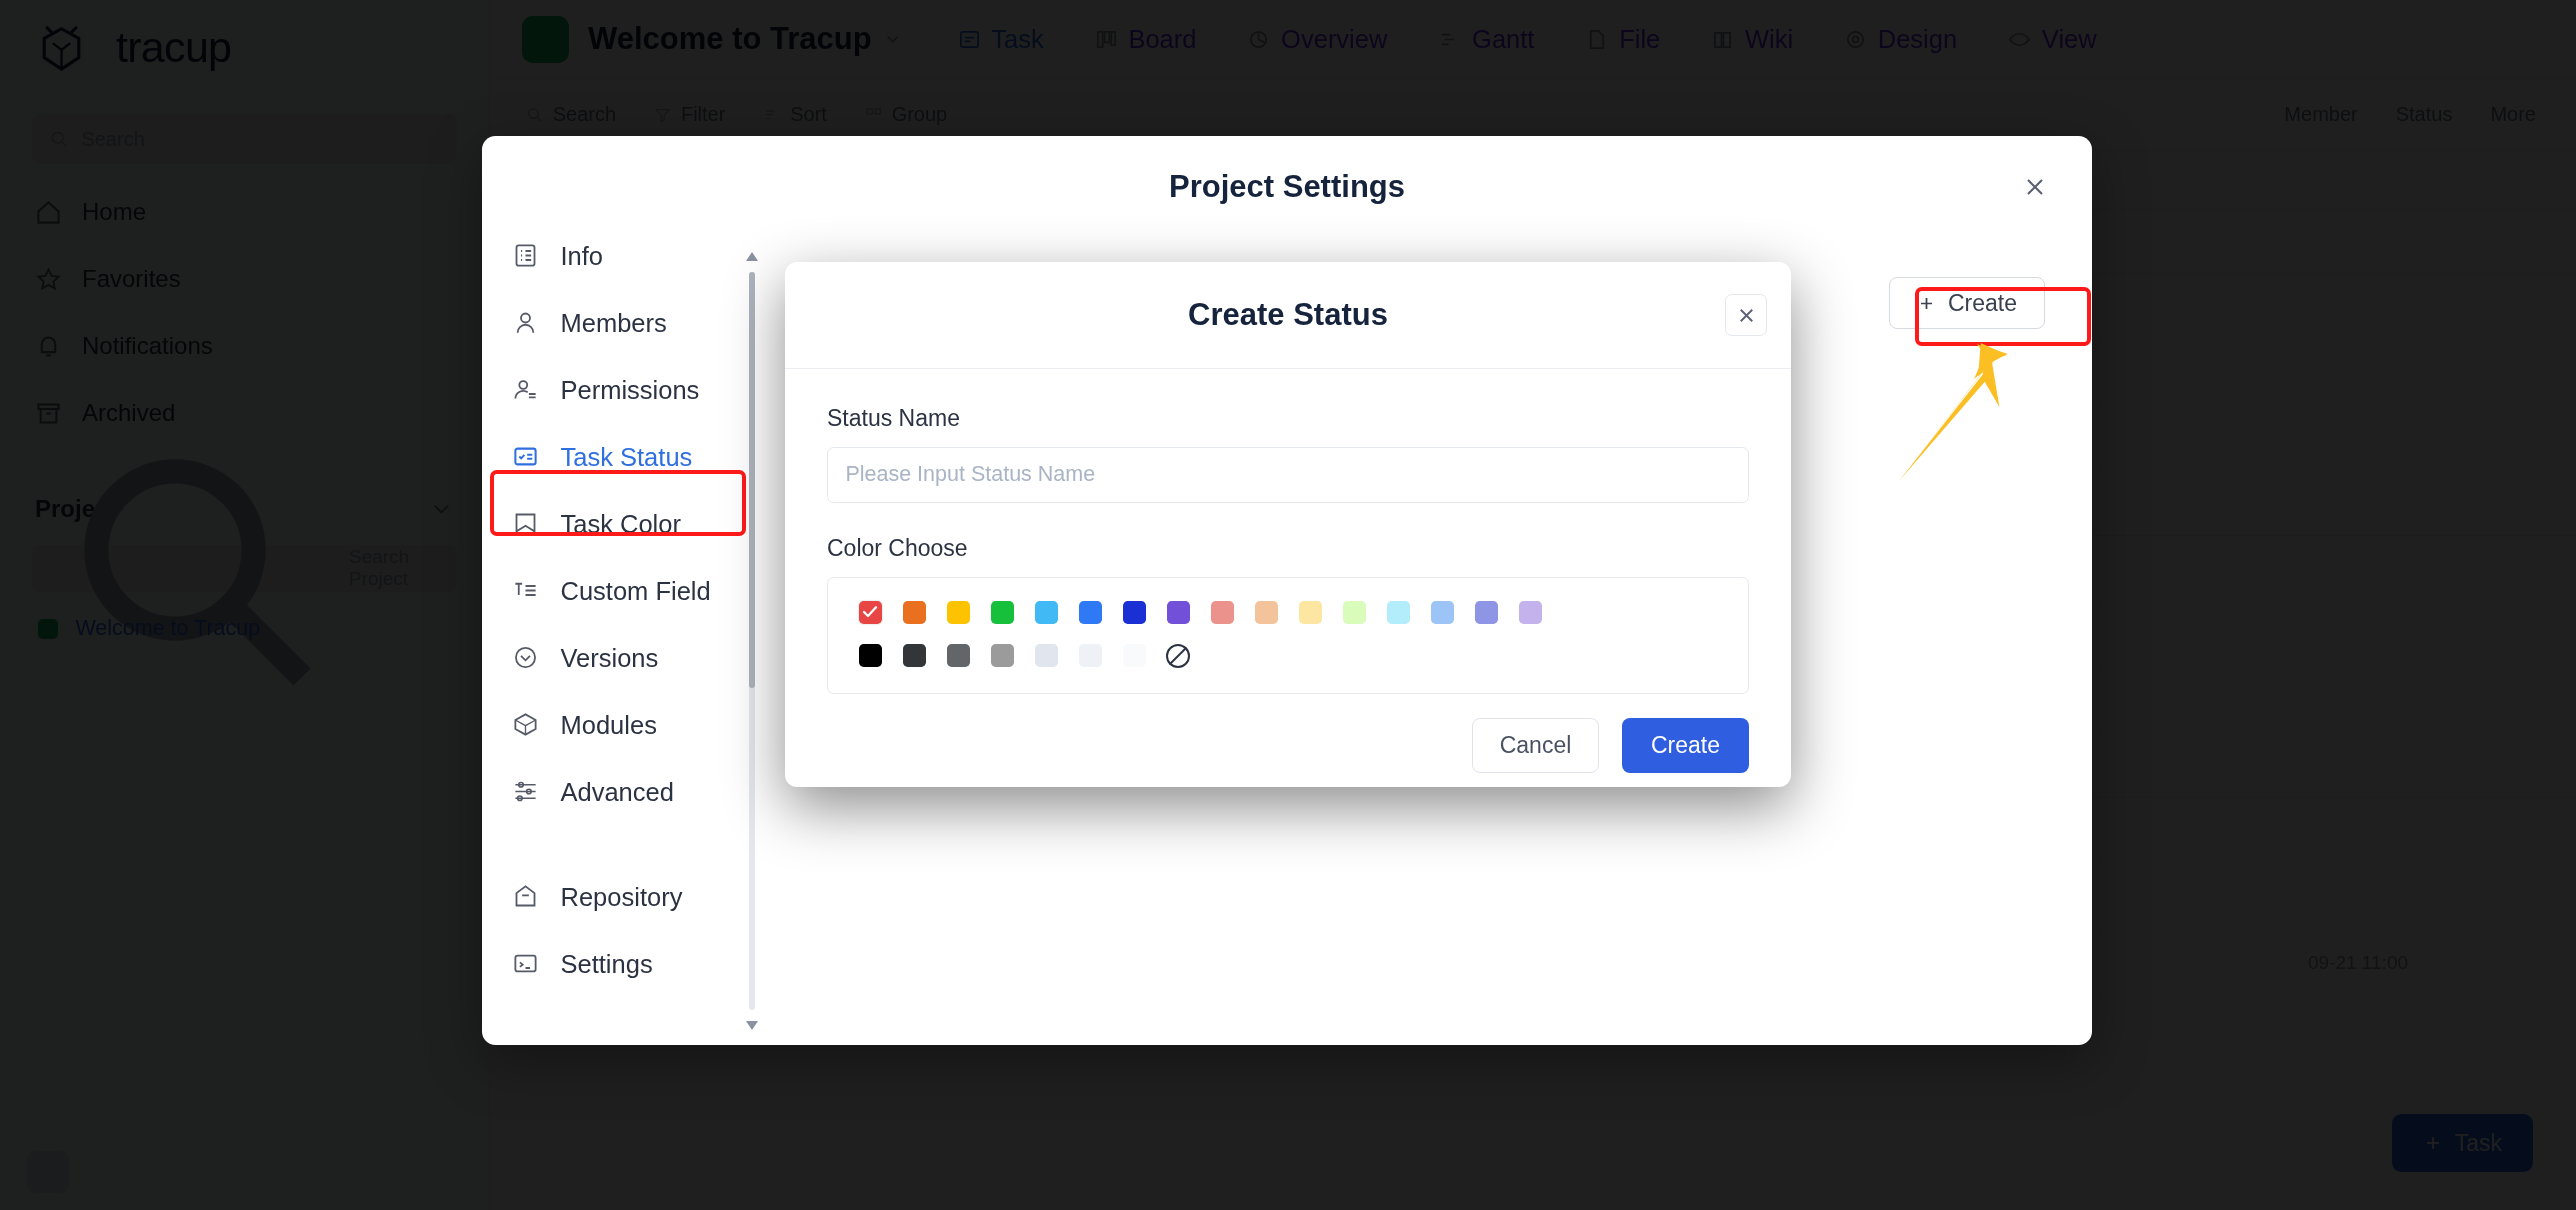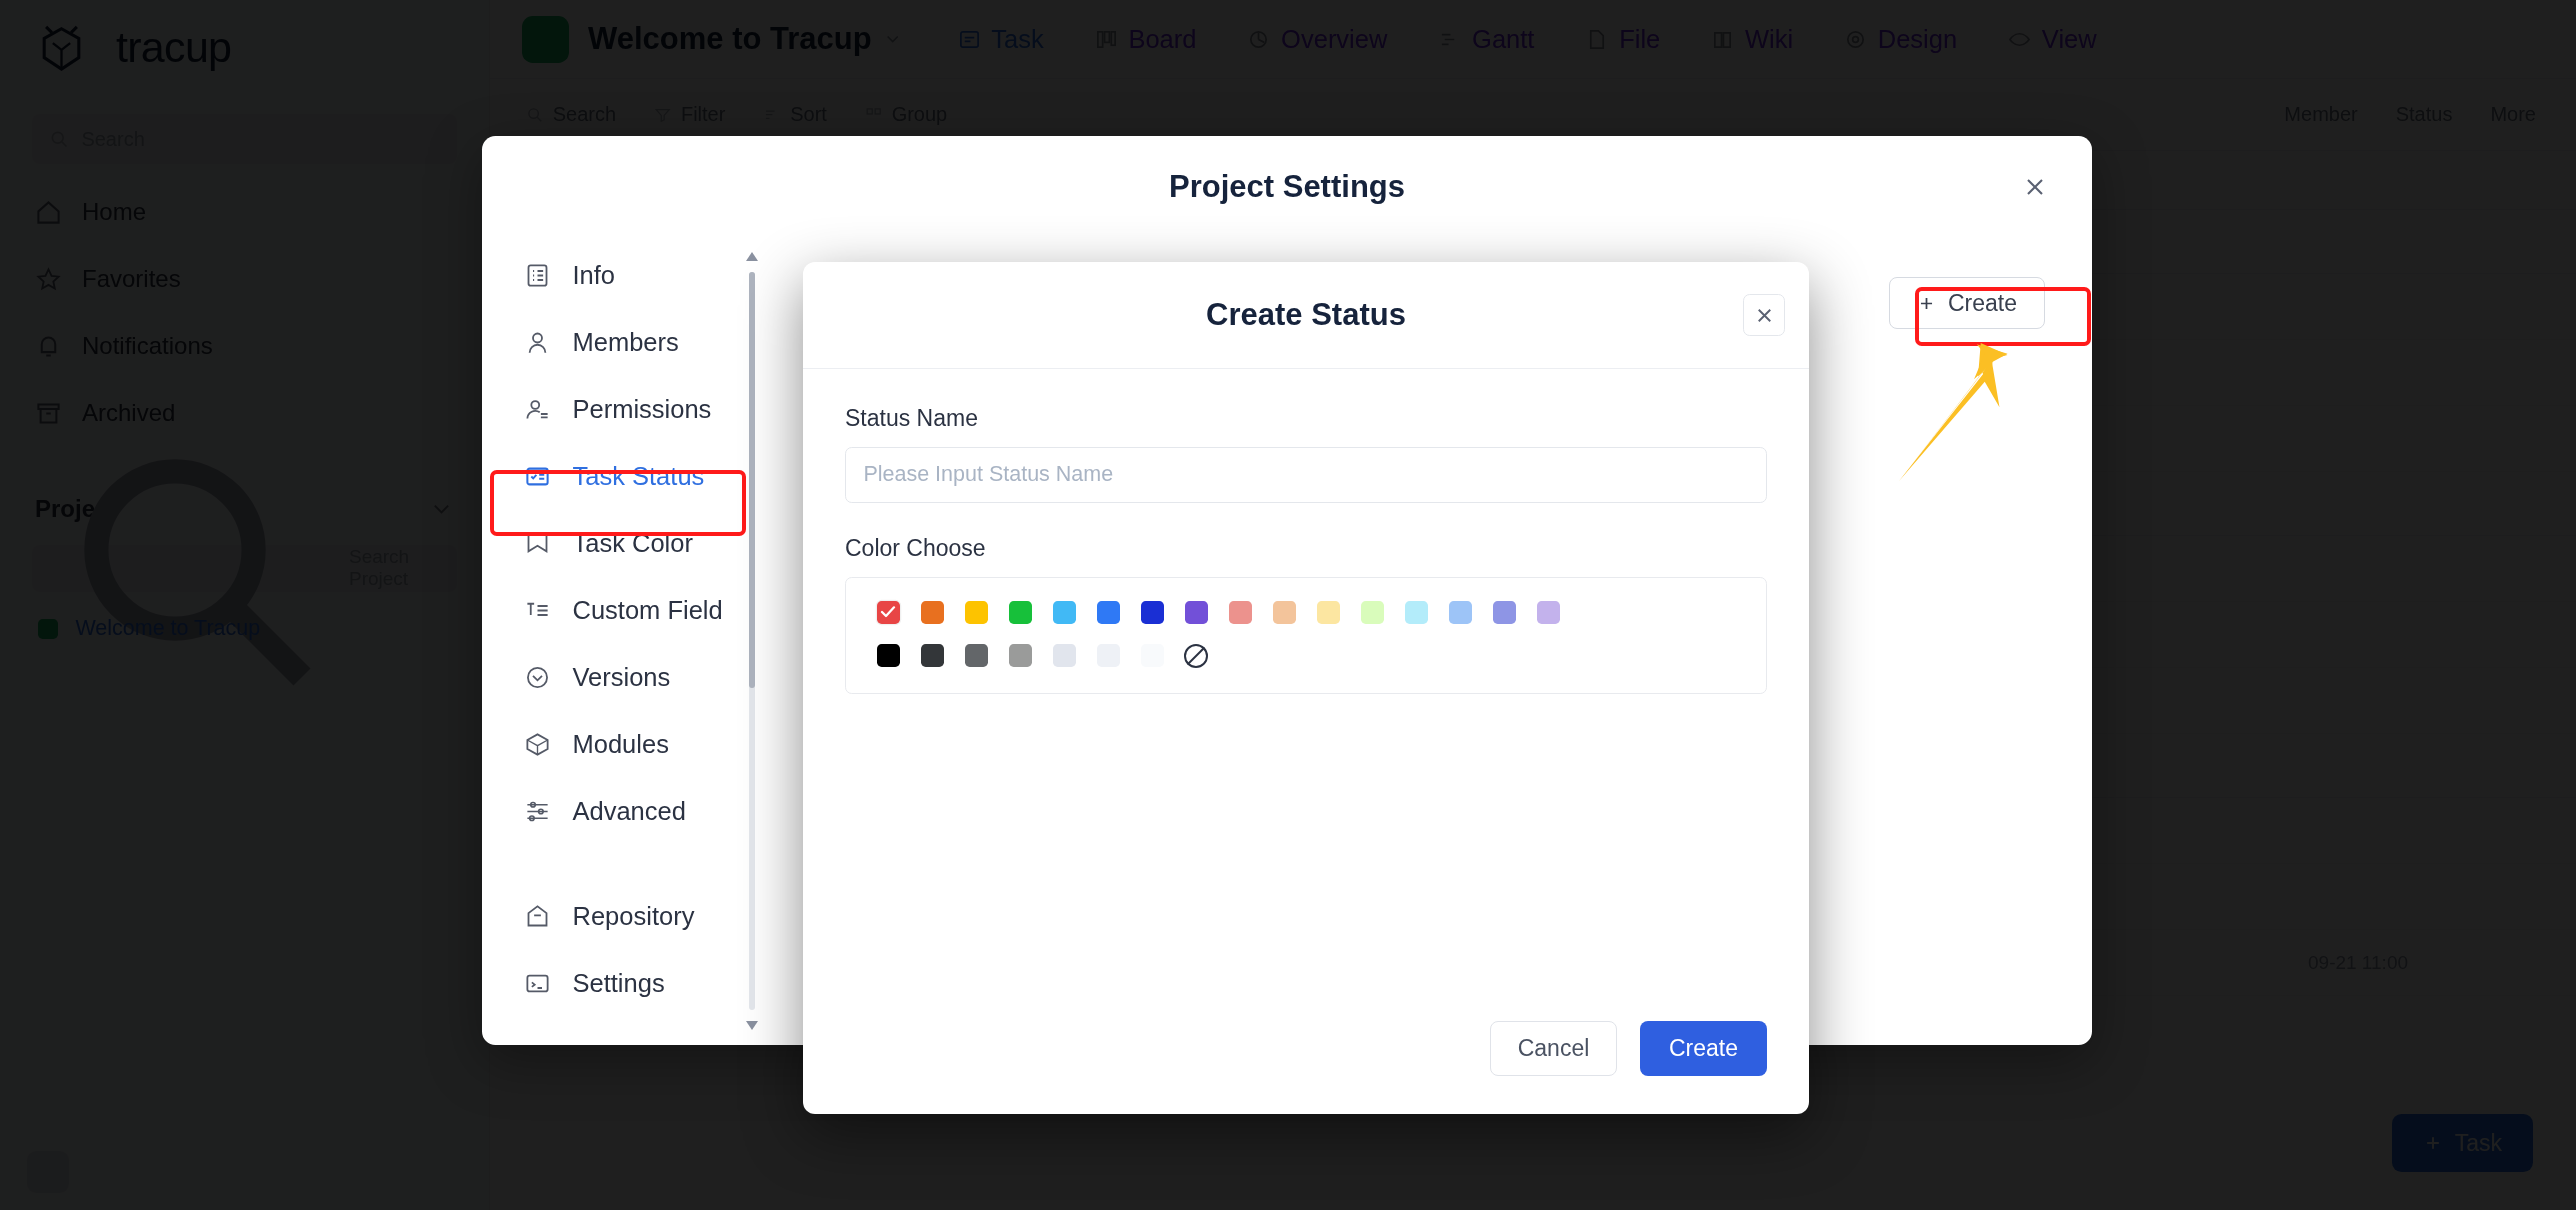--- a/index.html
+++ b/index.html
@@ -169,22 +169,22 @@
     position: absolute; right: 38px; top: 50%; transform: translateY(-50%);
     width: 38px; height: 38px; display: flex; align-items: center; justify-content: center;
     color: #5a6172;
   }
   .sm-body { display: flex; height: calc(100% - 101px); }
   .sm-nav {
     width: 288px; flex: 0 0 288px; position: relative;
     padding-top: 5.4px;
   }
   .sm-nav-item {
-    height: 67px; display: flex; align-items: center; gap: 21.5px;
-    padding-left: 42px;
+    height: 67px; display: flex; align-items: flex-start; gap: 21.5px;
+    padding-left: 30px;
     font-size: 25.5px; color: #2b3242;
   }
   .sm-nav-item .sni { width: 27px; height: 27px; flex: 0 0 27px; opacity: .8; }
   .sm-nav-item.active { color: #2f6fe0; }
   .sm-nav-item.active .sni { opacity: 1; }
   .sm-nav-gap { height: 38px; }
   .sm-scroll {
     position: absolute; right: 12px; top: 12px; bottom: 12px; width: 12px;
   }
   .sm-scroll .sc-up, .sm-scroll .sc-dn {
@@ -215,25 +215,25 @@
     position: absolute; border: 4.7px solid #ff1a1a; border-radius: 6.7px;
     pointer-events: none; z-index: 40;
   }
   #hl-task-status { left: 490px; top: 470px; width: 256px; height: 66px; }
   #hl-create { left: 1915px; top: 287px; width: 176px; height: 59px; }
   #annot-arrow { position: absolute; left: 1892px; top: 335px; z-index: 40; }
 
   
   #create-status-dialog {
     position: absolute;
-    left: 785px; top: 262px; width: 1006px; height: 852px;
+    left: 785px; top: 262px; width: 1006px; height: 525px;
     background: #ffffff; border-radius: 12px;
     box-shadow: 0 20px 60px rgba(0,0,0,.45);
     z-index: 60;
-    display: flex; flex-direction: column; margin-left: 18px;
+    display: flex; flex-direction: column;
   }
   .cs-header {
     height: 107px; position: relative; flex: 0 0 107px;
     display: flex; align-items: center; justify-content: center;
     border-bottom: 0.7px solid #eceef2;
   }
   .cs-title { font-size: 31px; font-weight: 700; color: #16233c; }
   .cs-close {
     position: absolute; right: 24px; top: 50%; transform: translateY(-50%);
     width: 42px; height: 42px; border: 0.7px solid #e4e7ec; border-radius: 6.7px;

